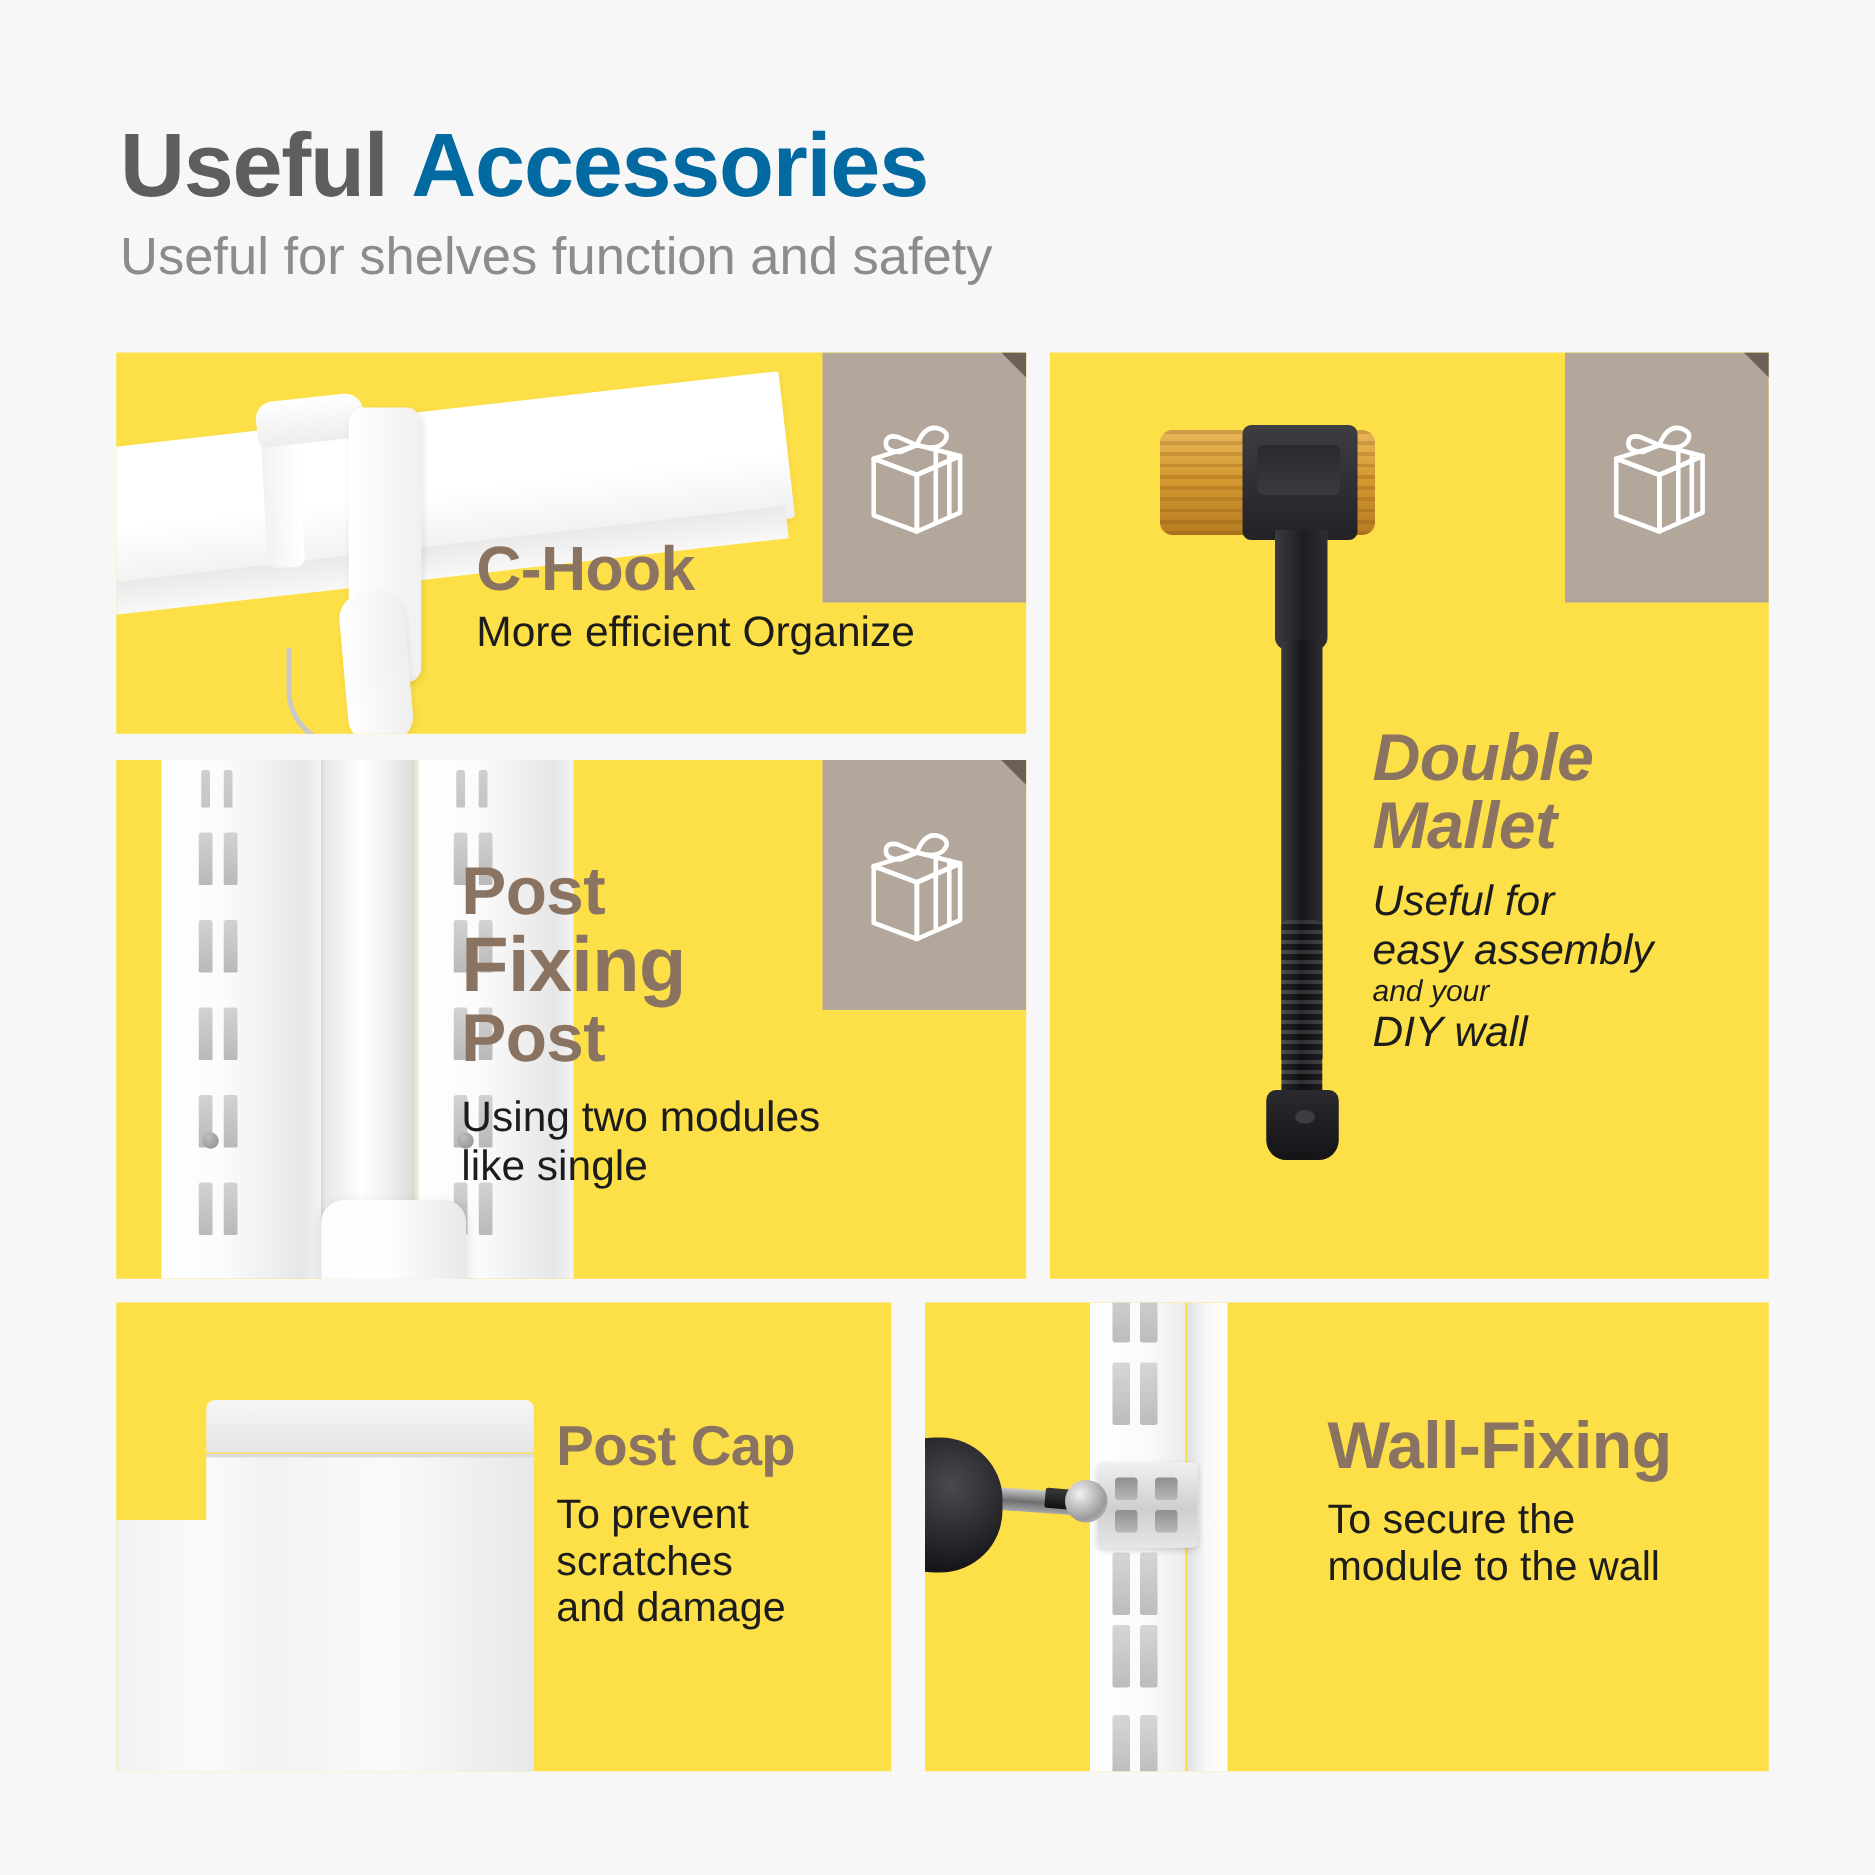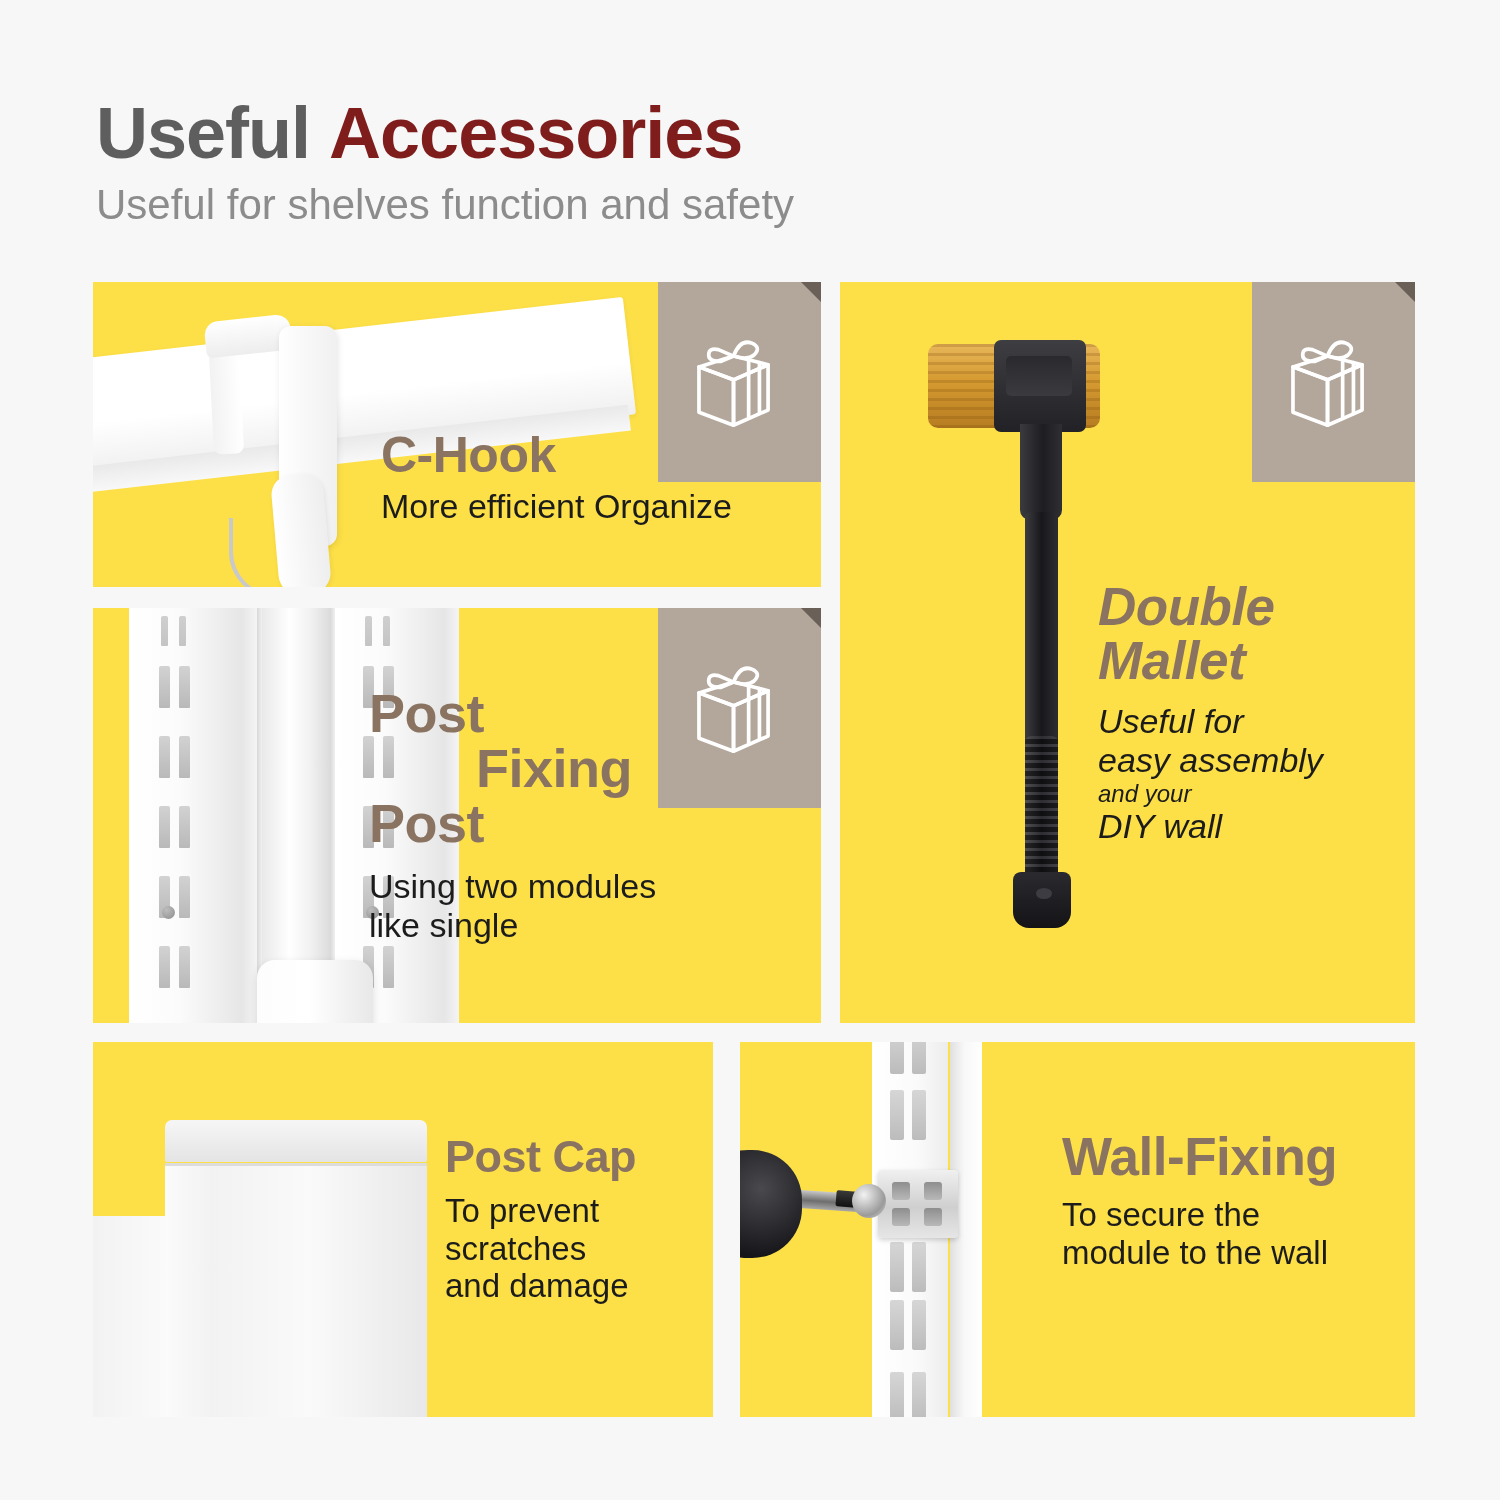--- a/index.html
+++ b/index.html
@@ -11,21 +11,21 @@
   }
   .page{position:relative;width:1500px;height:1500px;}
 
   
   .header{position:absolute;left:96px;top:96px;width:1320px;}
   .title{
     font-size:72px;font-weight:bold;letter-spacing:-1px;
     line-height:1.05;margin:0;white-space:nowrap;
   }
   .title .t-strong{color:#5e5e5e;}
-  .title .t-light{color:#7f1d1d;margin-top:18px;}
+  .title .t-light{color:#0369a1;margin-top:18px;}
   .subtitle{
     font-size:42px;color:#8c8c8c;margin:10px 0 0 0;
     font-weight:normal;line-height:1.1;white-space:nowrap;
   }
 
   
   .grid{position:absolute;left:0;top:0;width:1500px;height:1500px;}
   .card{
     position:absolute;background:#fde047;overflow:hidden;
   }
@@ -322,21 +322,21 @@
             <path d="M68 32 L68 79"></path>
             <path d="M30 20 q-9 -2 -9 5 q0 6 11 6 l12 -5 z"></path>
             <path d="M44 26 q6 -16 17 -12 q9 4 2 11 q-6 5 -19 1 z"></path>
           </g>
         </svg>
         <div class="badge-fold"></div>
       </div>
 
       <div class="txt" style="left:276px;top:78px;width:370px;">
         <p class="hd" style="font-size:54px;">Post</p>
-        <p class="hd" style="font-size:54px;text-align:center;">Fixing</p>
+        <p class="hd" style="font-size:62px;">Fixing</p>
         <p class="hd" style="font-size:54px;">Post</p>
         <p class="sub" style="font-size:34px;margin-top:16px;">Using two modules</p>
         <p class="sub" style="font-size:34px;margin-top:0;">like single</p>
       </div>
     </div>
 
     <div class="card card-mallet">
       <div class="art" style="left:88px;top:62px;width:240px;height:600px;">
         <div class="mal-face left"></div>
         <div class="mal-face right" style="right:68px;"></div>

